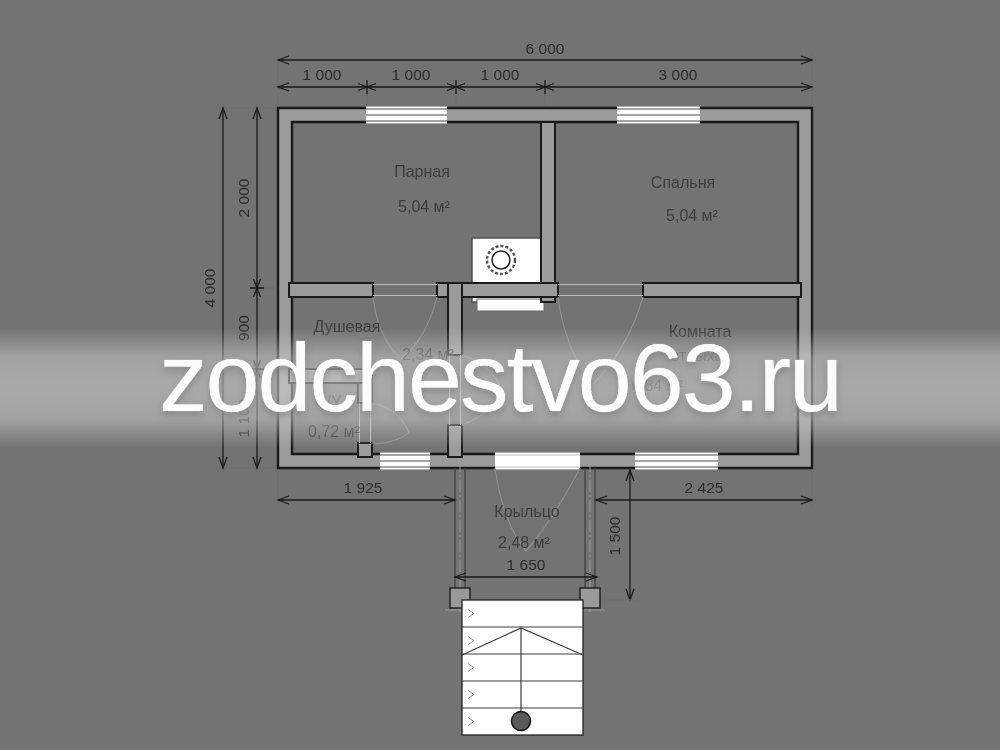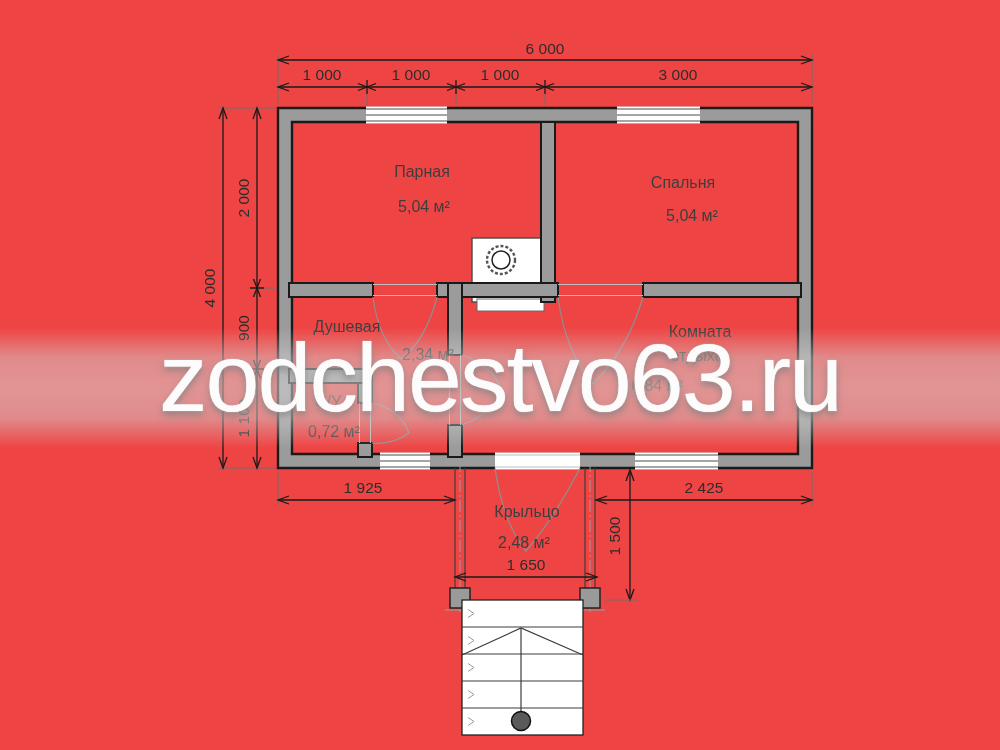--- a/index.html
+++ b/index.html
@@ -1,16 +1,16 @@
 <!DOCTYPE html>
 <html style="--wall-fill: #9b9b9b; --line: #1a1a1a; --wm: rgba(253,253,253,0.92);"><head>
 <meta charset="utf-8">
 <style>
   html,body{margin:0;padding:0;background:#ffffff;}
-  .page{position:relative;width:1000px;height:750px;background:#ef4444;overflow:hidden;
+  .page{position:relative;width:1000px;height:750px;background:#737373;overflow:hidden;
         font-family:"Liberation Sans",sans-serif;}
   .plan-svg{position:absolute;left:0;top:0;}
   .plan-svg{filter:blur(0.25px);}
   .wall{fill:var(--wall-fill,#9b9b9b);stroke:var(--line,#141414);}
   .dimline{stroke:var(--line,#2a2a2a);stroke-width:1.3;fill:none;}
   .arrow{stroke:var(--line,#2a2a2a);stroke-width:1.3;fill:none;}
   .ext{stroke:#6f6f6f;stroke-width:1;fill:none;}
   .dimtext{font-size:15.5px;font-weight:500;fill:#2d2d2d;}
   .roomname{font-size:16px;fill:#3e3e3e;}
   .roomarea{font-size:16px;fill:#3e3e3e;}

